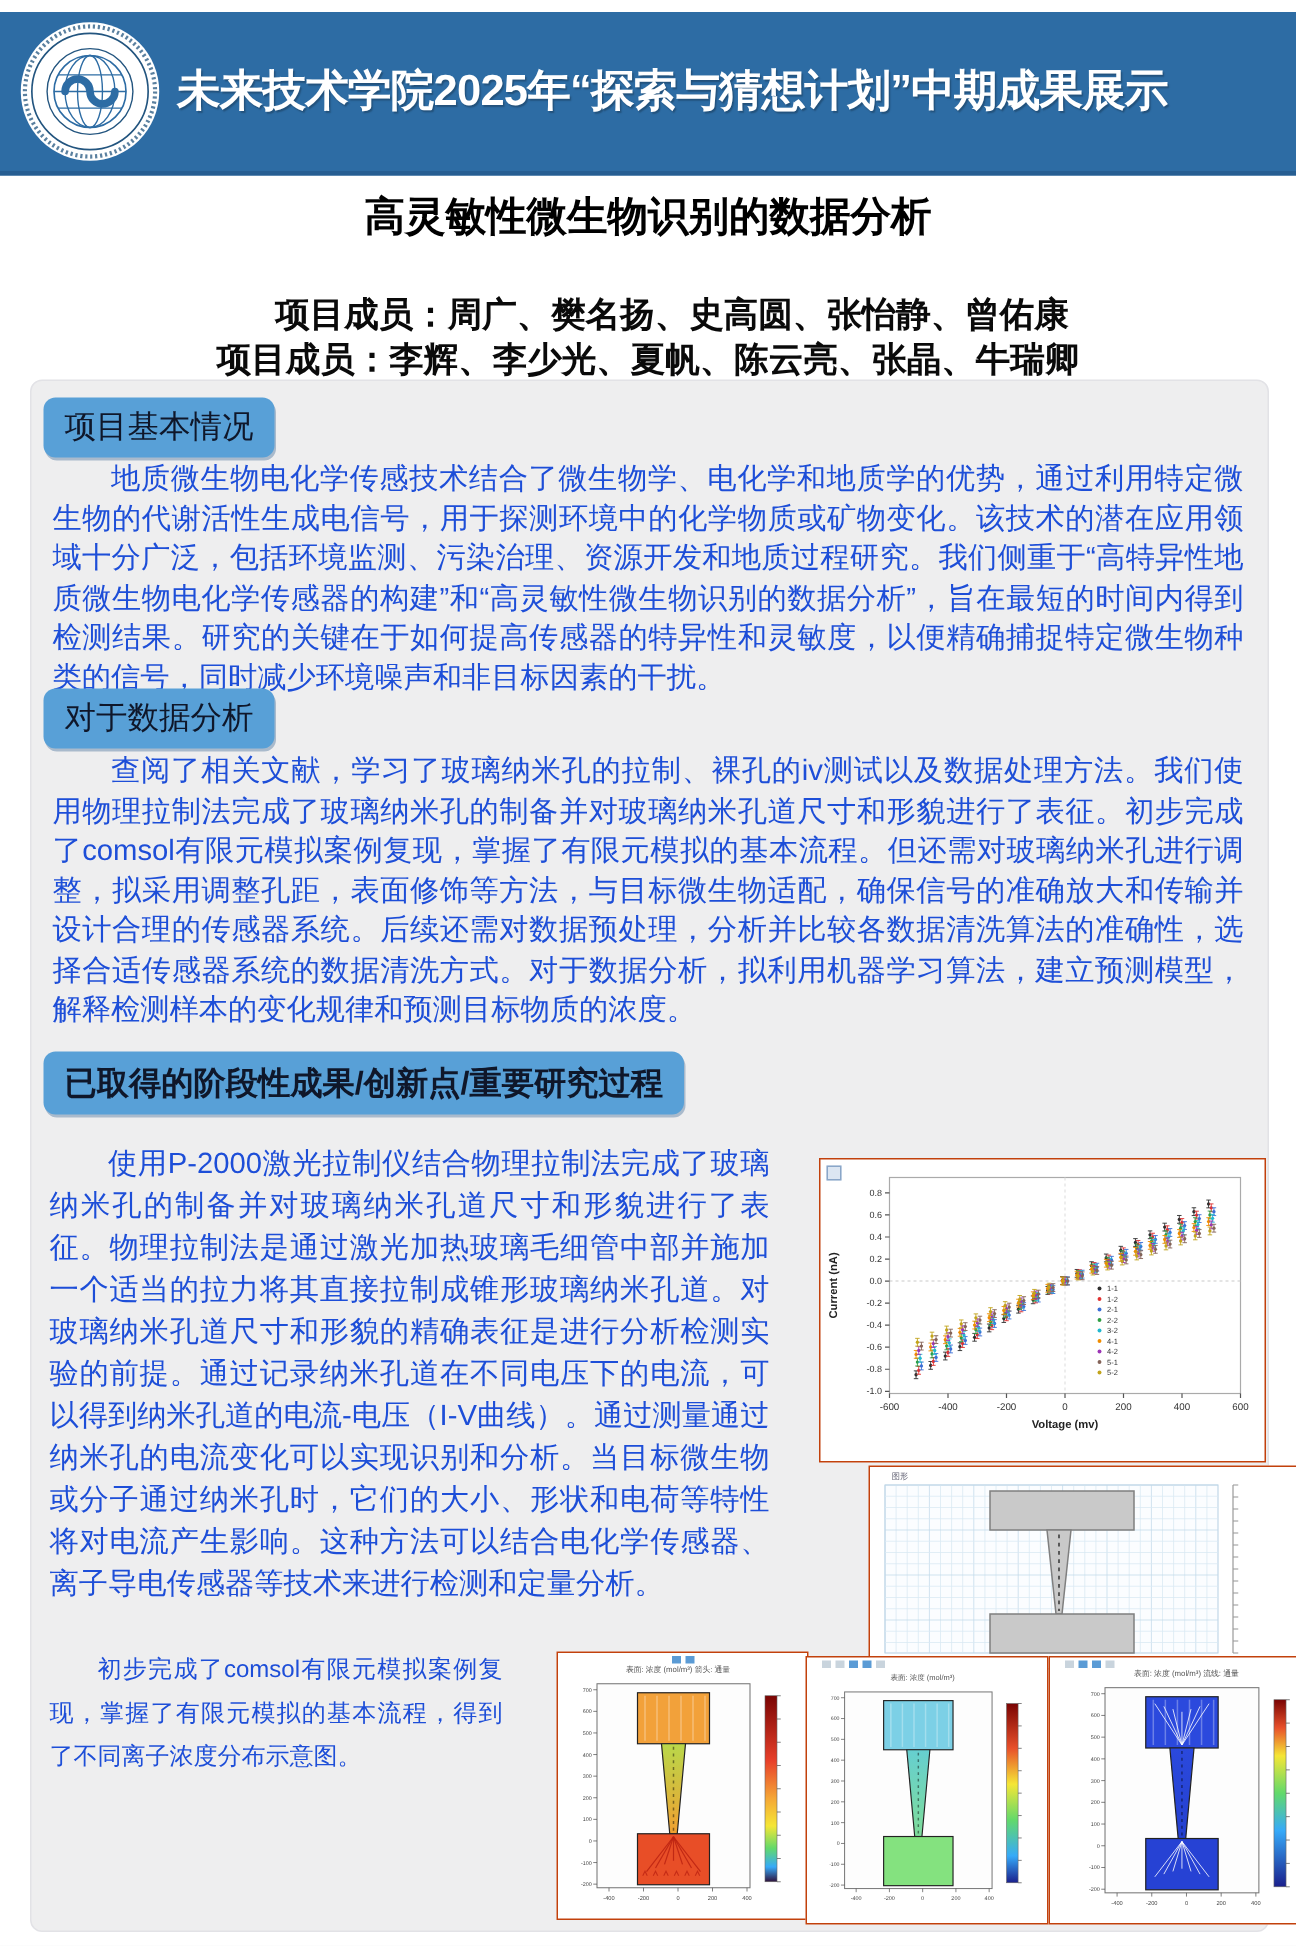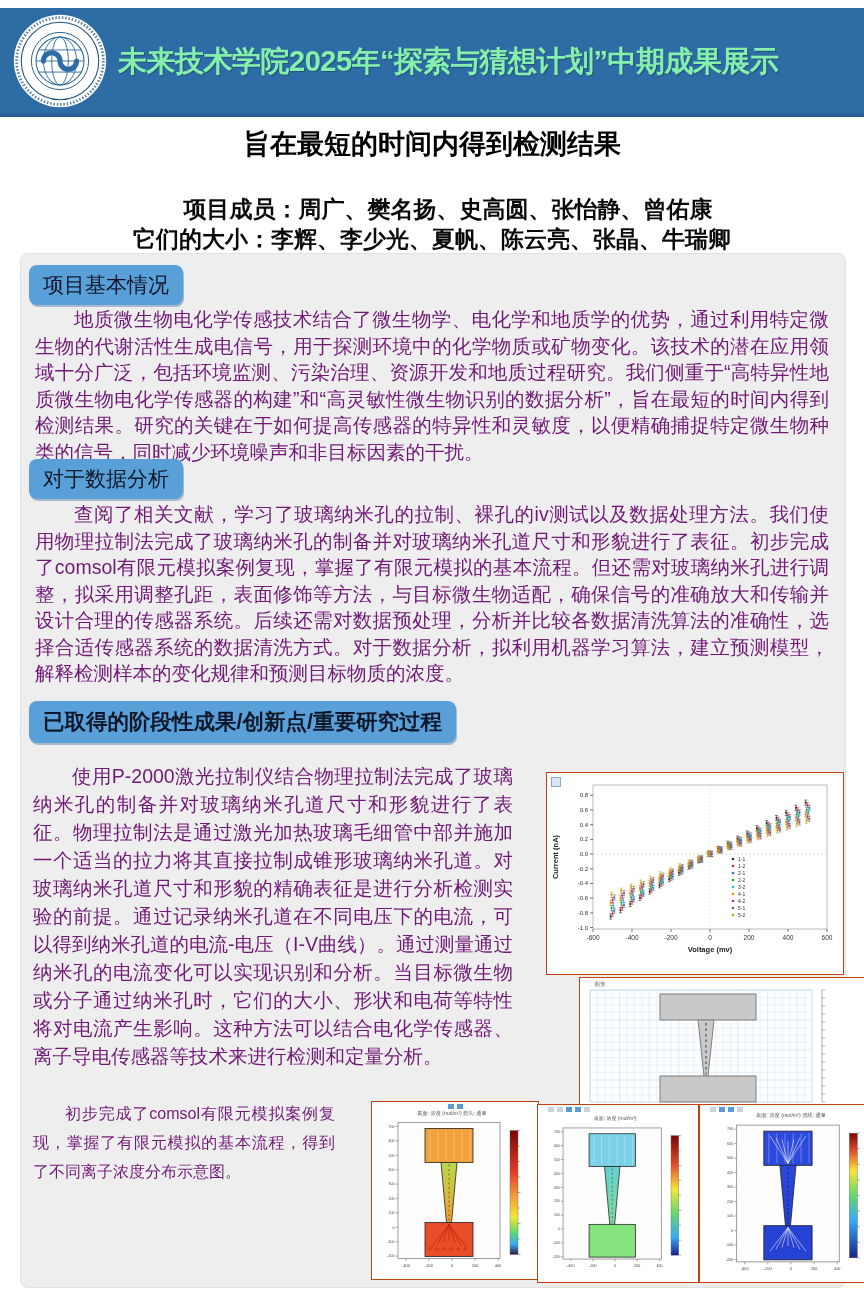--- a/index.html
+++ b/index.html
@@ -3,39 +3,39 @@
 <meta charset="utf-8">
 <style>
   html,body{margin:0;padding:0;background:#ffffff;}
   .page{position:relative;width:864px;height:1297px;background:#ffffff;overflow:hidden;
         font-family:"Liberation Sans","DejaVu Sans",sans-serif;color:#1b1b1b;}
   
   .banner{position:absolute;left:0;top:8px;width:864px;height:106px;background:#2d6ca4;
           border-bottom:3px solid #265e92;}
   .logo{position:absolute;left:12px;top:5px;width:96px;height:96px;}
   .banner-title{position:absolute;left:118px;top:0;height:120px;line-height:106px;margin:0;
-          font-size:29px;font-weight:bold;color:#86efac;letter-spacing:-0.5px;white-space:nowrap;
+          font-size:29px;font-weight:bold;color:#ffffff;letter-spacing:-0.5px;white-space:nowrap;
           text-shadow:1px 1px 1px rgba(0,0,0,.25);}
   
   .doc-title{position:absolute;left:0;top:126px;width:864px;margin:0;text-align:center;
           font-size:27px;font-weight:bold;color:#000;}
   .members{position:absolute;left:0;top:178px;width:864px;margin:16px;text-align:center;
           font-size:23px;font-weight:bold;color:#0a0a0a;}
   .advisors{position:absolute;left:0;top:224px;width:864px;margin:0;text-align:center;
           font-size:23px;font-weight:bold;color:#0a0a0a;}
   
   .panel{position:absolute;left:20px;top:253px;width:824px;height:1033px;background:#eeeeef;
          border:1px solid #e2e2e6;border-radius:8px;}
   .sec-label{position:absolute;background:#58a0d7;color:#0f172a;border-radius:8px;
          height:40px;line-height:40px;padding:0 14px;font-size:21px;
          box-shadow:1px 2px 0 rgba(40,90,140,.35);white-space:nowrap;}
   .l1{left:8px;top:11px;}
   .l2{left:8px;top:205px;}
   .l3{left:8px;top:447px;height:42px;line-height:42px;font-size:21.5px;font-weight:bold;}
-  .body{position:absolute;margin:0;font-size:19.5px;line-height:26.5px;color:#701a75;
+  .body{position:absolute;margin:0;font-size:19.5px;line-height:26.5px;color:#1d4ed8;
         text-align:justify;text-indent:2em;}
   .p1{left:14px;top:52px;width:794px;}
   .p2{left:14px;top:247px;width:794px;}
   .p3{left:12px;top:508px;width:480px;line-height:28px;}
   .p4{left:12px;top:845px;width:302px;font-size:16px;line-height:29px;}
   
   .fig{position:absolute;background:#ffffff;border:1px solid #c2410c;}
   .fig-iv{left:485px;top:502px;width:296px;height:201px;}
   .fig-geom{left:518px;top:707px;width:308px;height:134px;}
   .sim{width:166px;height:177px;}
@@ -69,23 +69,23 @@
         <ellipse cx="52" cy="52" rx="18" ry="26" fill="none" stroke="#2d6ca4" stroke-width="1"></ellipse>
         <line x1="26" y1="52" x2="78" y2="52" stroke="#2d6ca4" stroke-width="1"></line>
         <line x1="29" y1="40" x2="75" y2="40" stroke="#2d6ca4" stroke-width="1"></line>
         <line x1="29" y1="64" x2="75" y2="64" stroke="#2d6ca4" stroke-width="1"></line>
         <path d="M34,52 a9,9 0 1 1 18,0 a9,9 0 1 0 18,0" fill="none" stroke="#2d6ca4" stroke-width="5.5" stroke-linecap="round"></path>
       </svg>
     </div>
     <h1 class="banner-title">未来技术学院2025年“探索与猜想计划”中期成果展示</h1>
   </header>
 
-  <h2 class="doc-title">旨在最短的时间内得到检测结果</h2>
+  <h2 class="doc-title">高灵敏性微生物识别的数据分析</h2>
   <p class="members">项目成员：周广、樊名扬、史高圆、张怡静、曾佑康</p>
-  <p class="advisors">它们的大小：李辉、李少光、夏帆、陈云亮、张晶、牛瑞卿</p>
+  <p class="advisors">项目成员：李辉、李少光、夏帆、陈云亮、张晶、牛瑞卿</p>
 
   <main class="panel">
 
     <div class="sec-label l1">项目基本情况</div>
     <p class="body p1">地质微生物电化学传感技术结合了微生物学、电化学和地质学的优势，通过利用特定微生物的代谢活性生成电信号，用于探测环境中的化学物质或矿物变化。该技术的潜在应用领域十分广泛，包括环境监测、污染治理、资源开发和地质过程研究。我们侧重于“高特异性地质微生物电化学传感器的构建”和“高灵敏性微生物识别的数据分析”，旨在最短的时间内得到检测结果。研究的关键在于如何提高传感器的特异性和灵敏度，以便精确捕捉特定微生物种类的信号，同时减少环境噪声和非目标因素的干扰。</p>
 
     <div class="sec-label l2">对于数据分析</div>
     <p class="body p2">查阅了相关文献，学习了玻璃纳米孔的拉制、裸孔的iv测试以及数据处理方法。我们使用物理拉制法完成了玻璃纳米孔的制备并对玻璃纳米孔道尺寸和形貌进行了表征。初步完成了comsol有限元模拟案例复现，掌握了有限元模拟的基本流程。但还需对玻璃纳米孔进行调整，拟采用调整孔距，表面修饰等方法，与目标微生物适配，确保信号的准确放大和传输并设计合理的传感器系统。后续还需对数据预处理，分析并比较各数据清洗算法的准确性，选择合适传感器系统的数据清洗方式。对于数据分析，拟利用机器学习算法，建立预测模型，解释检测样本的变化规律和预测目标物质的浓度。</p>
 
     <div class="sec-label l3">已取得的阶段性成果/创新点/重要研究过程</div>

